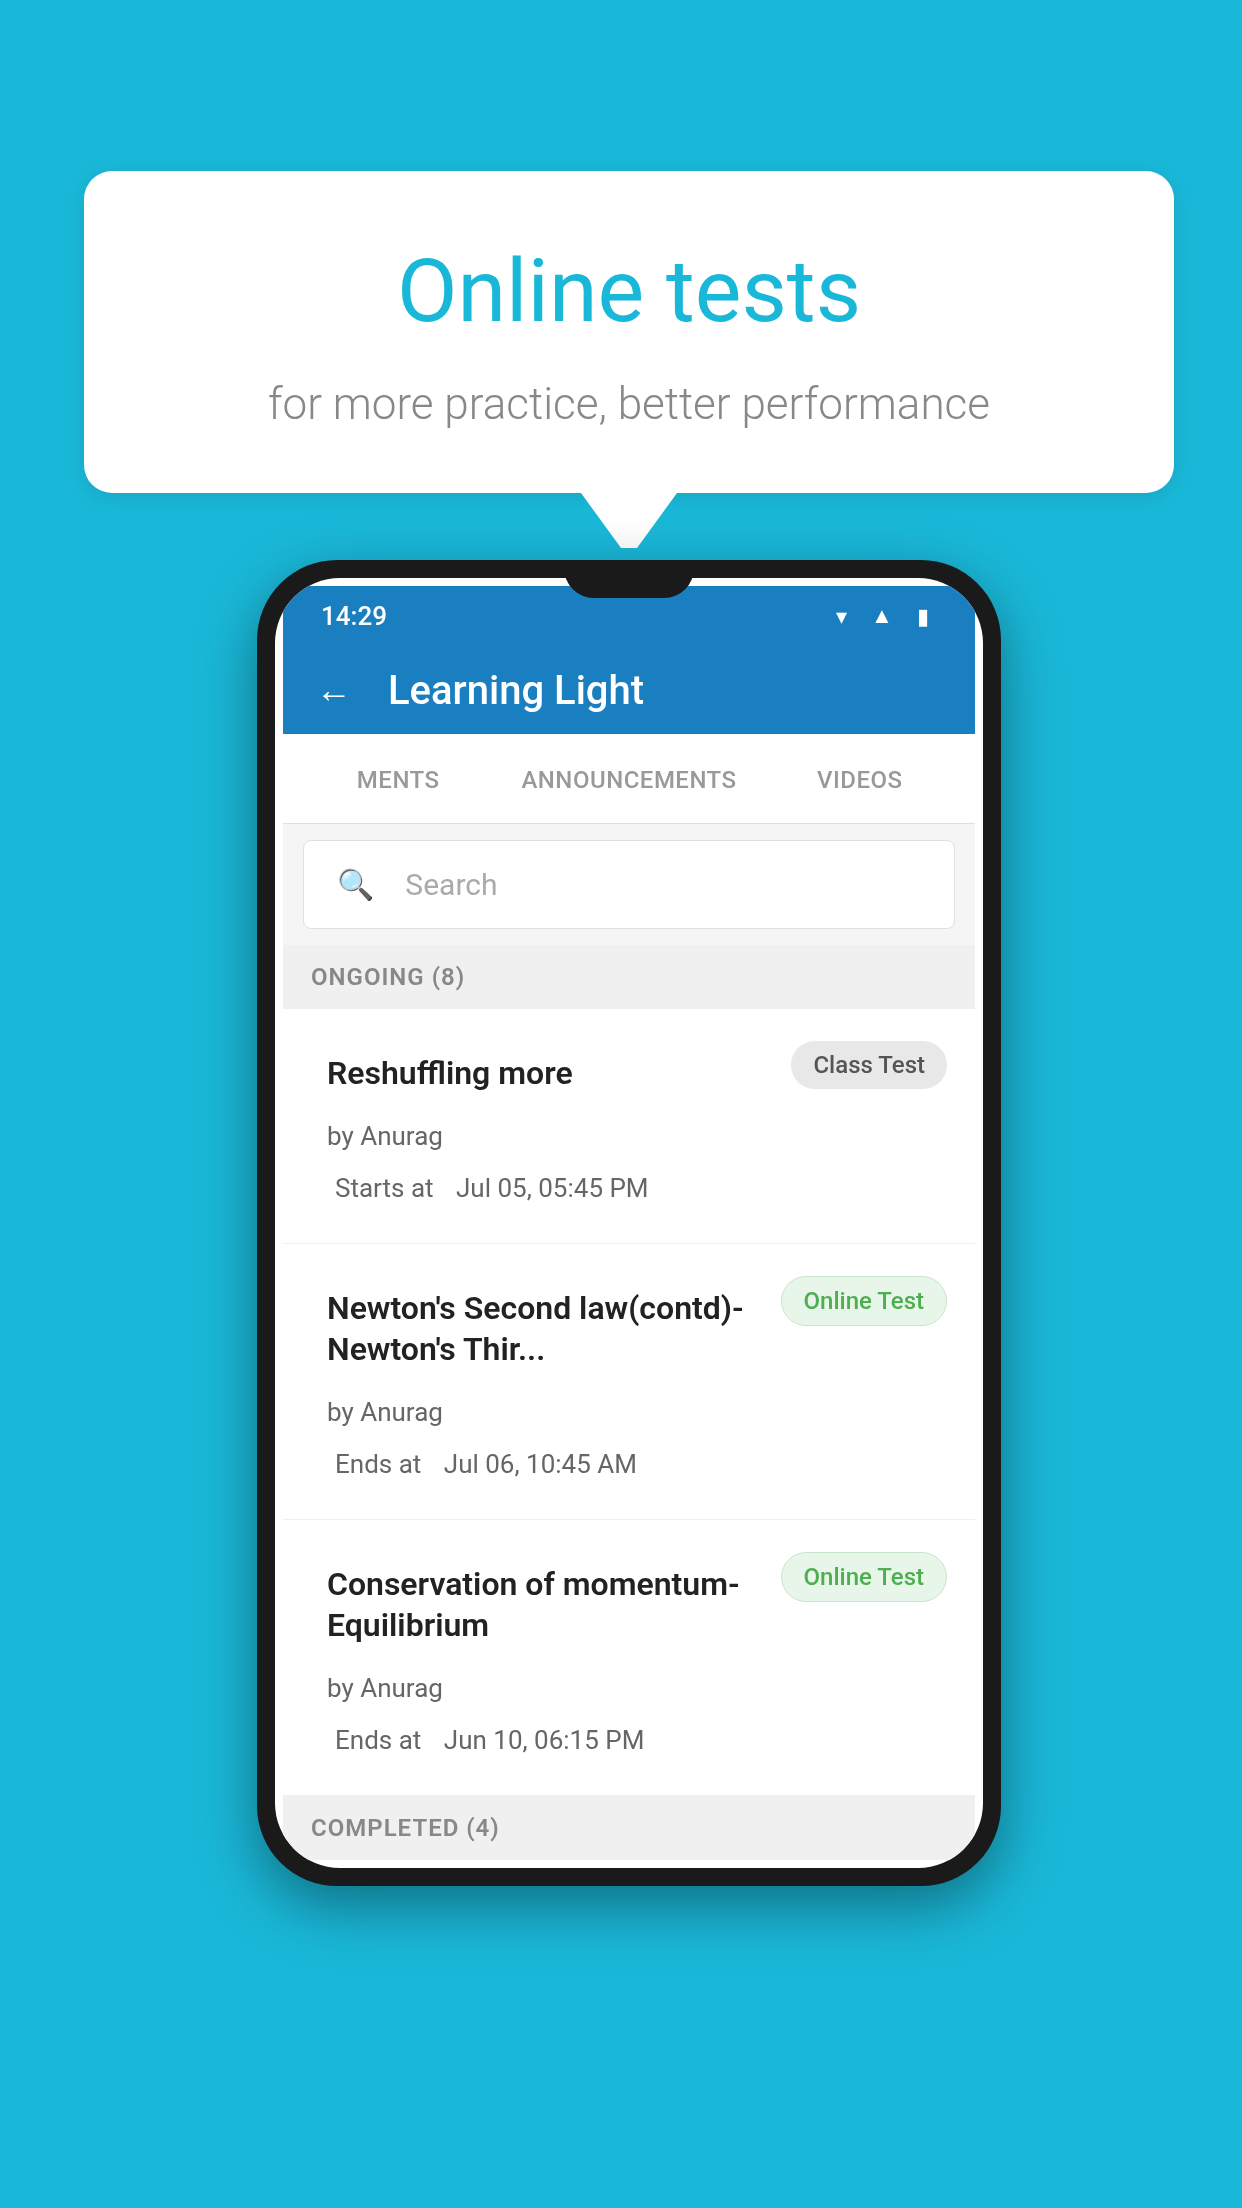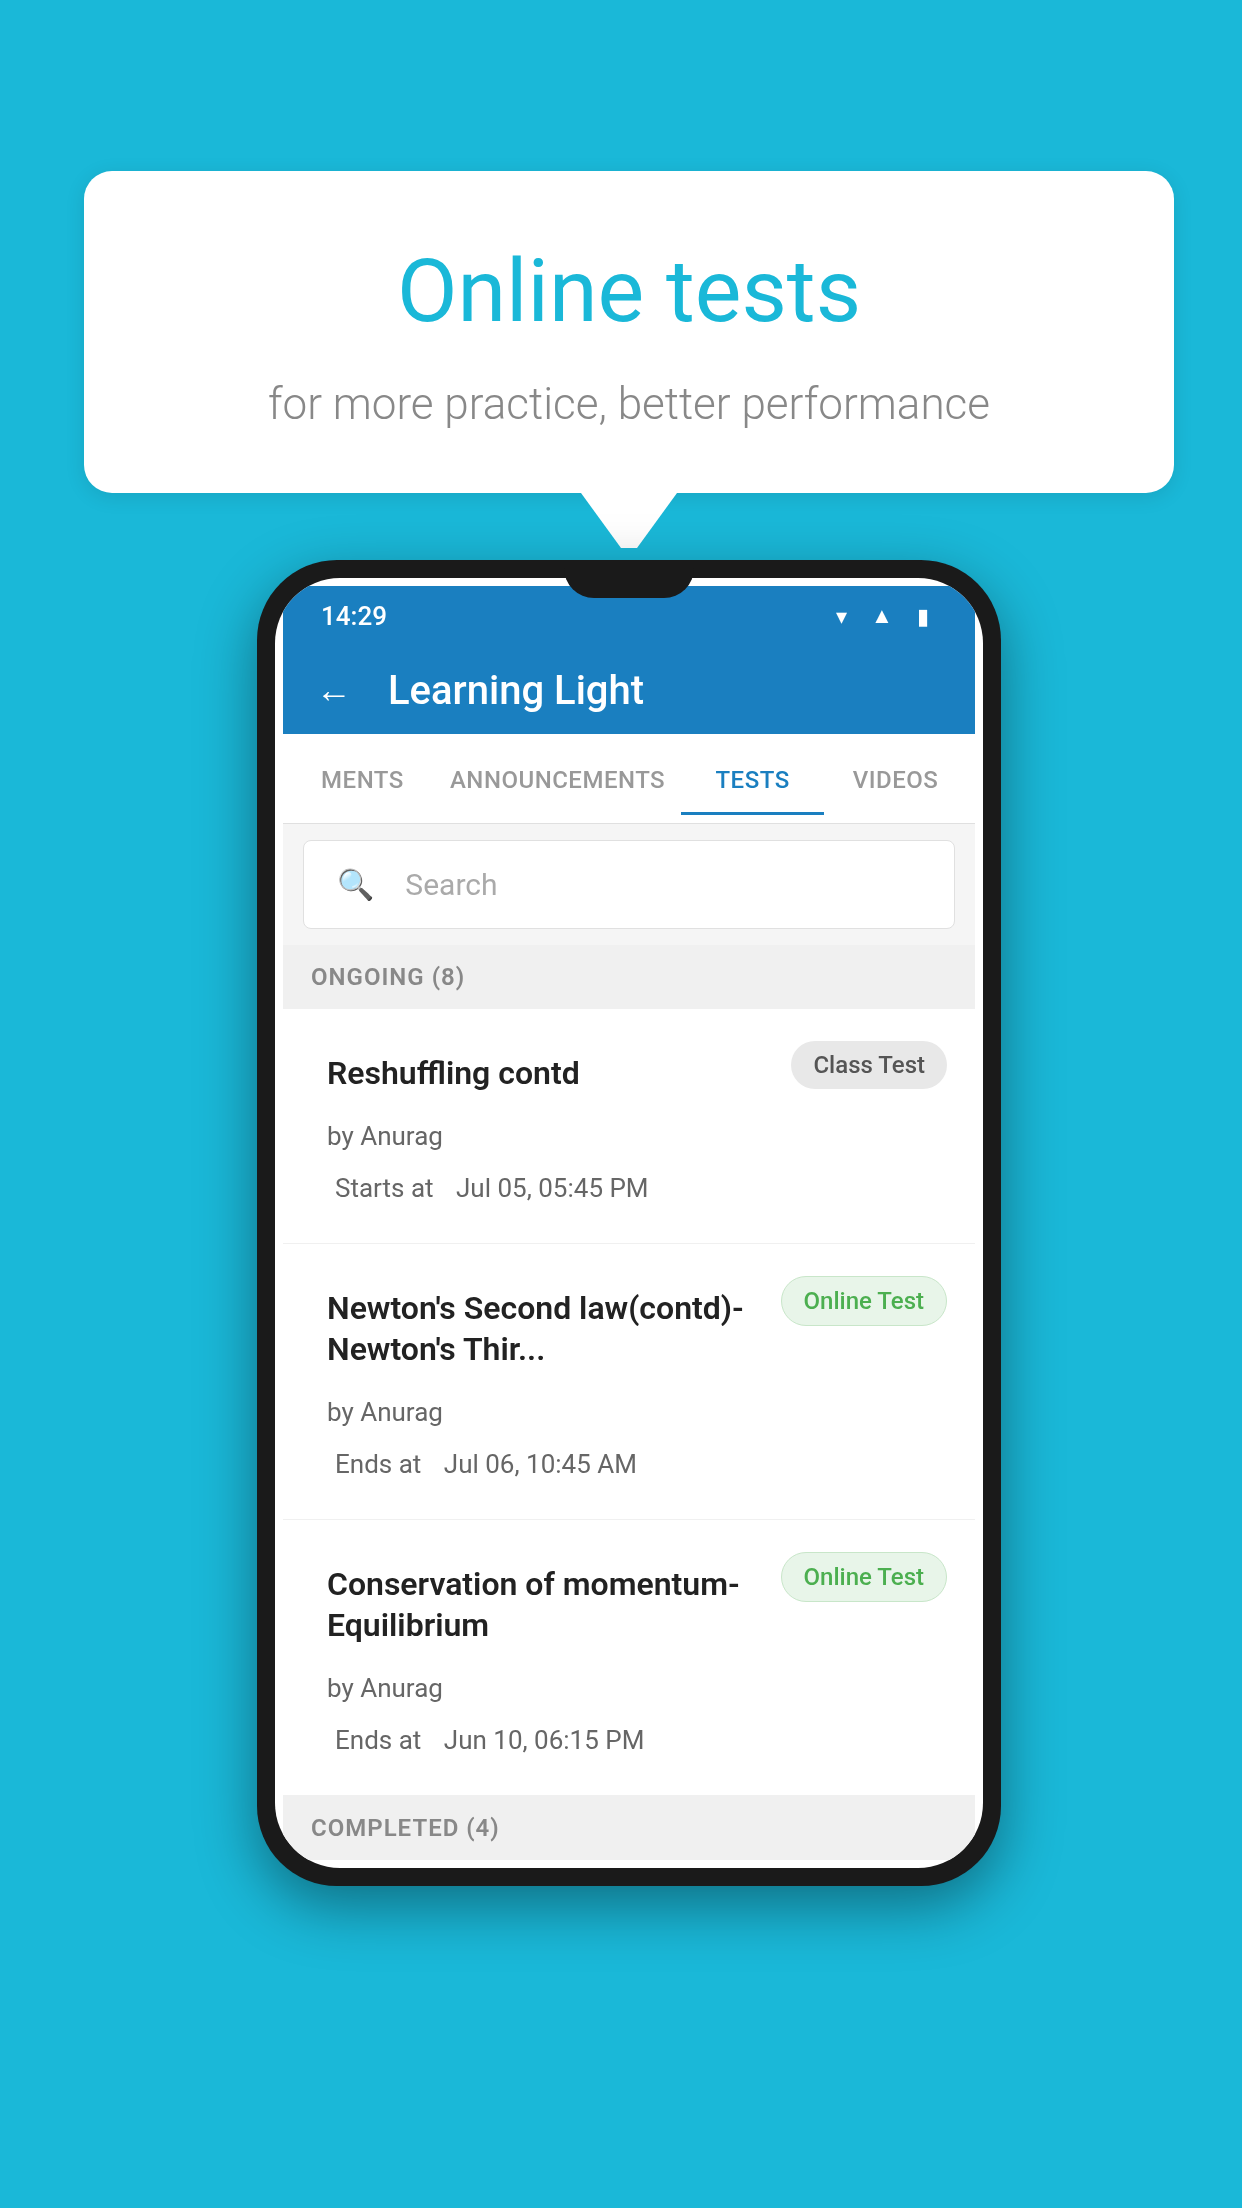--- a/index.html
+++ b/index.html
@@ -291,40 +291,37 @@
         <span class="app-title">Learning Light</span>
       </div>
 
       <div class="tabs-container">
         <div class="tab">
           <span>MENTS</span>
         </div>
         <div class="tab">
           <span>ANNOUNCEMENTS</span>
         </div>
-        <div class="tab active">
-          <span>TESTS</span>
-        </div>
         <div class="tab">
           <span>VIDEOS</span>
         </div>
       </div>
 
       <div class="search-container">
         <div class="search-bar">
           <span class="search-icon-el">🔍</span>
           <span class="search-placeholder">Search</span>
         </div>
       </div>
 
       <div class="section-header">ONGOING (8)</div>
 
       <div class="test-item">
         <div class="test-info">
-          <div class="test-title">Reshuffling contd</div>
+          <div class="test-title">Reshuffling more</div>
           <div class="test-author">by Anurag</div>
           <div class="test-time">
             <span>Starts at</span>&nbsp;<span>Jul 05, 05:45 PM</span>
           </div>
         </div>
         <span class="test-badge badge-class">Class Test</span>
       </div>
 
       <div class="test-item">
         <div class="test-info">

